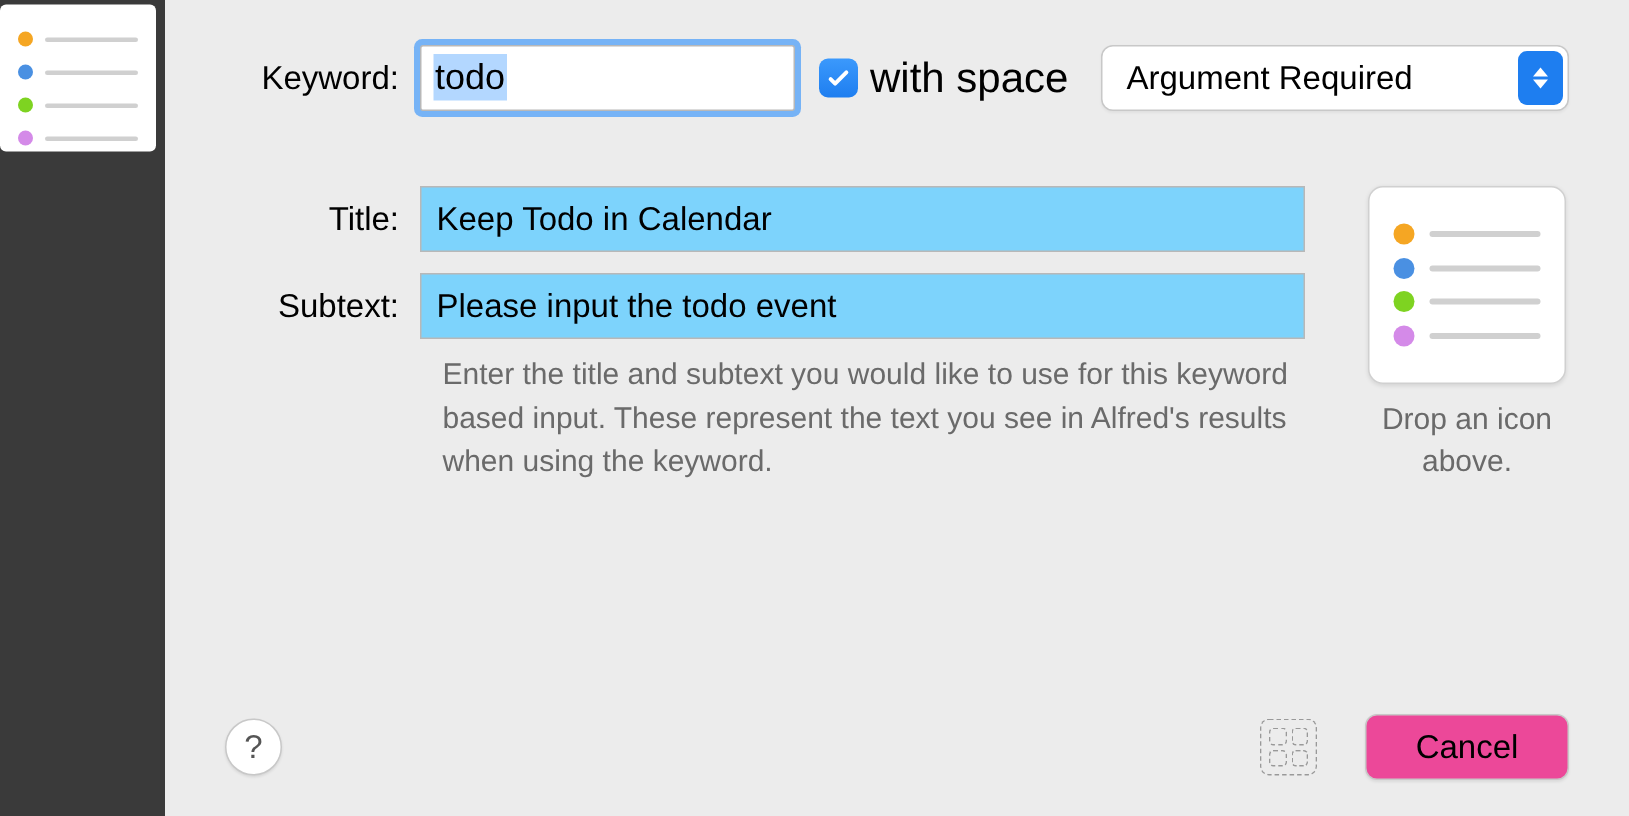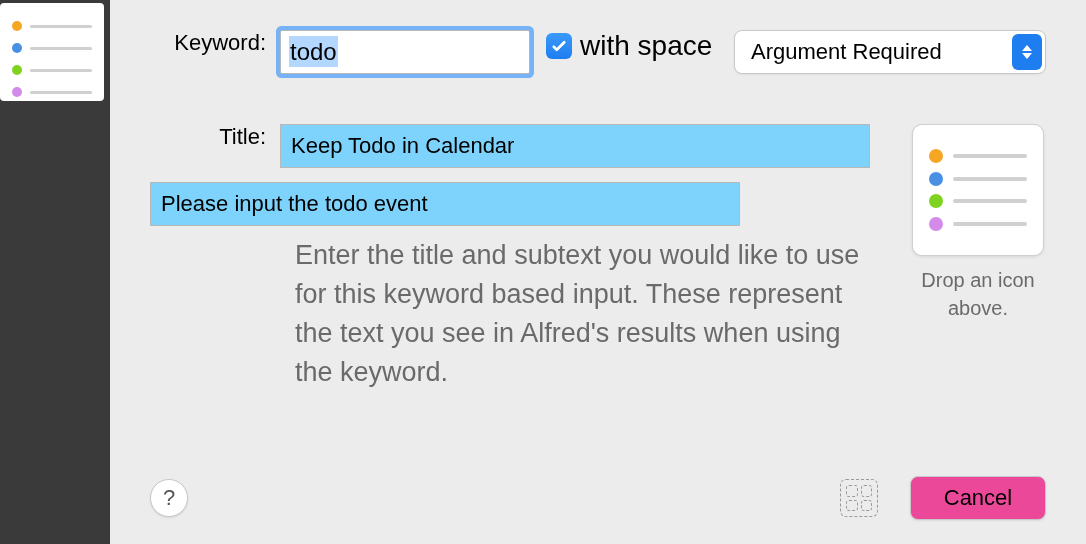--- a/index.html
+++ b/index.html
@@ -45,21 +45,21 @@
       border-radius: 2px;
     }
     .main-panel {
       flex: 1;
       background: #ececec;
       position: relative;
       padding: 30px 40px 20px 40px;
     }
     .form-row {
       display: flex;
-      align-items: flex-start;
+      align-items: center;
       margin-bottom: 10px;
     }
     .form-label {
       width: 130px;
       text-align: right;
       padding-right: 14px;
       font-size: 22px;
       color: #000;
     }
     .keyword-input-wrap {
@@ -258,21 +258,21 @@
       font-size: 22px;
       display: flex;
       align-items: center;
       justify-content: center;
       box-shadow: 0 1px 2px rgba(0,0,0,0.08);
       min-width: 136px;
       margin-left: 14px;
     }
     .help-text-2 {
       margin-left: 145px;
-      font-size: 27px;
+      font-size: 20px;
       color: #6a6a6a;
       line-height: 1.45;
       max-width: 580px;
     }
   </style>
 </head>
 <body>
 
 <div class="sidebar">
   <div class="sidebar-thumb">
@@ -322,20 +322,21 @@
 
   <div class="section-gap"></div>
 
   <div class="title-subtext-row">
     <div class="title-subtext-fields">
       <div class="form-row">
         <div class="form-label">Title:</div>
         <input class="text-input" value="Keep Todo in Calendar" style="">
       </div>
       <div class="form-row" style="margin-top:14px">
+        <div class="form-label">Subtext:</div>
         <input class="text-input" value="Please input the todo event" style="">
       </div>
       <div class="help-text-2">Enter the title and subtext you would like to use for this keyword based input. These represent the text you see in Alfred's results when using the keyword.</div>
     </div>
 
     <div class="icon-drop">
       <div class="icon-box">
         <div class="icon-box-row">
             <div class="icon-dot" style="background:#f5a623"></div>
             <div class="icon-line"></div>

